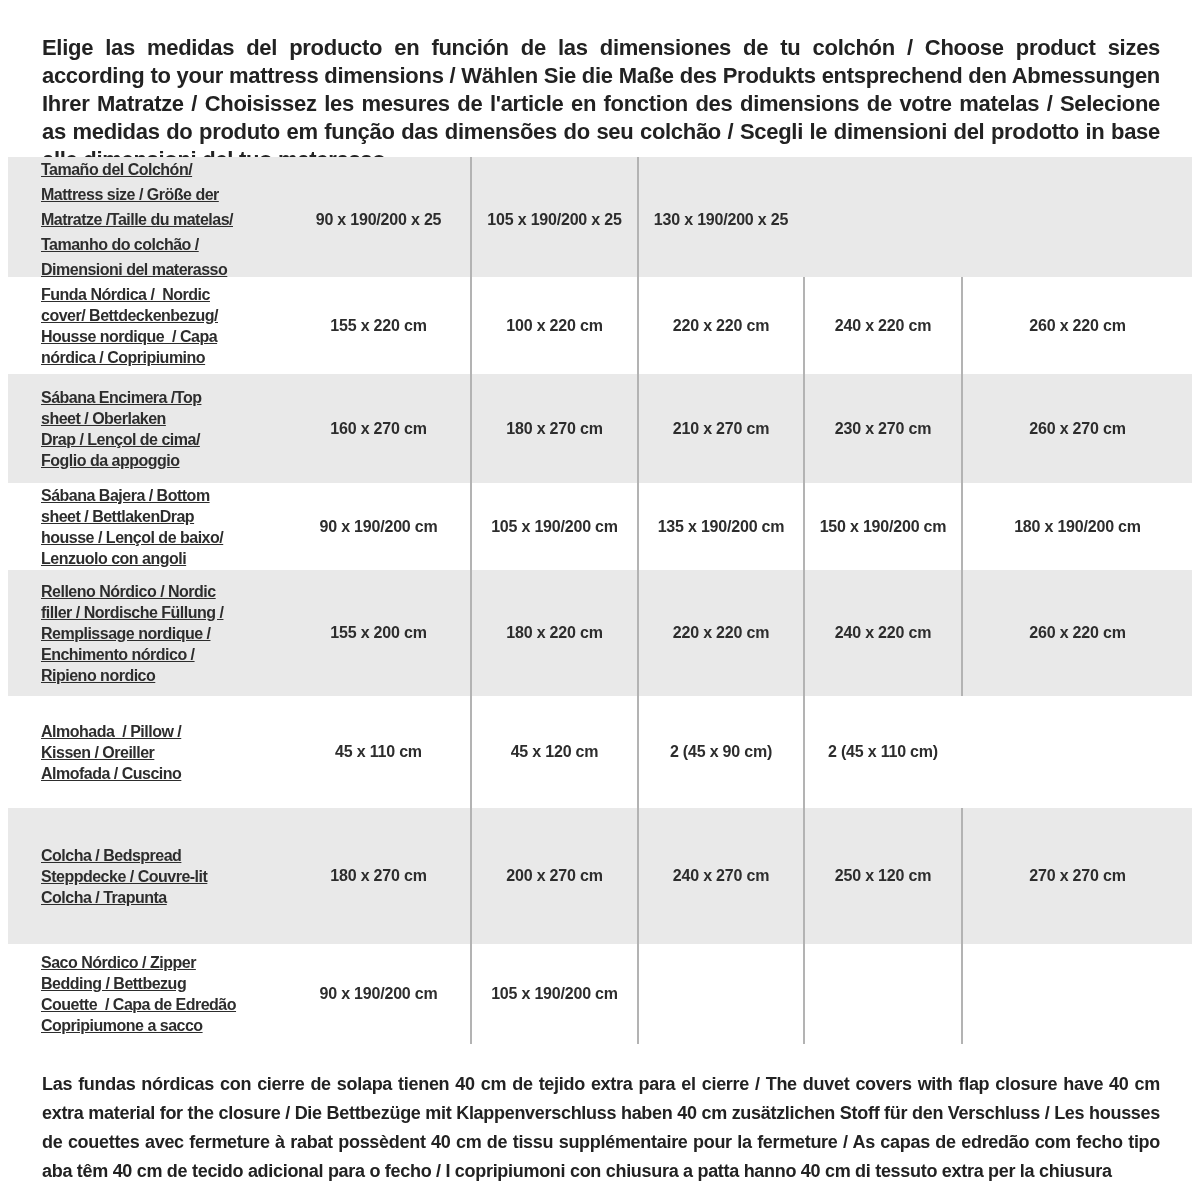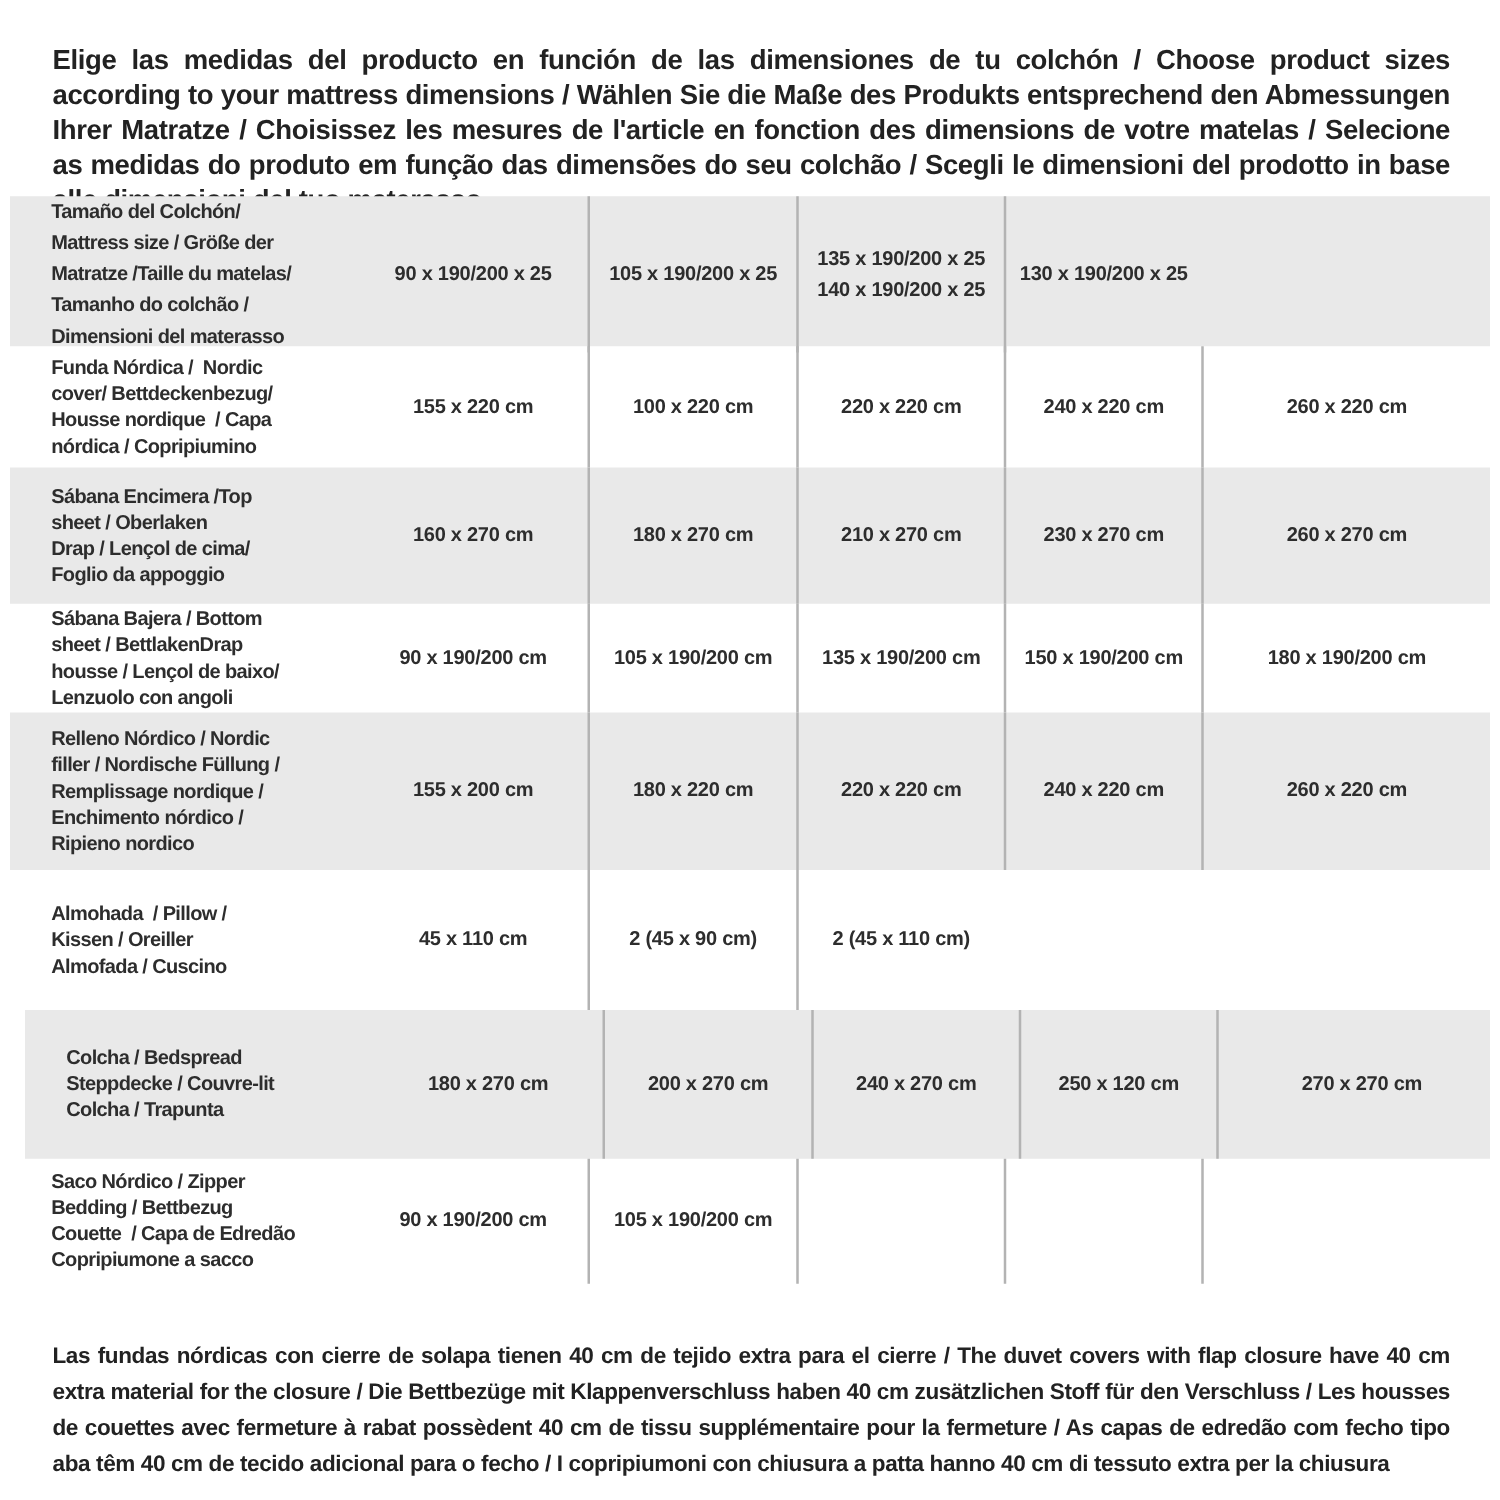--- a/index.html
+++ b/index.html
@@ -32,21 +32,21 @@
   .trow{
     display:grid;
     grid-template-columns:279px 183px 167px 166px 158px 231px;
   }
   .trow.header{height:120px;}
   .trow.r0{height:97px;}
   .trow.r1{height:109px;}
   .trow.r2{height:87px;}
   .trow.r3{height:126px;}
   .trow.r4{height:112px;}
-  .trow.r5{height:119px;margin-left:12px;}
+  .trow.r5{height:136px;}
   .trow.r6{height:100px;}
   .trow.header,.trow.r1,.trow.r3,.trow.r5{background:var(--row-gray);}
   .cell{
     display:flex;
     align-items:center;
     justify-content:center;
     text-align:center;
     white-space:pre;
     font-size:16px;
     line-height:24px;
@@ -54,20 +54,21 @@
     color:var(--cell-text);
   }
   .trow .cell:nth-child(n+3){border-left:2px solid var(--divider);}
   .cell.label{
     justify-content:flex-start;
     text-align:left;
     padding-left:33px;
     font-size:16px;
     line-height:21px;
     letter-spacing:-0.5px;
+    text-decoration:underline;
   }
   .trow.header .cell{line-height:25px;}
   .footnote{
     position:absolute;
     top:1070px;left:42px;width:1118px;
     font-size:18px;line-height:29px;
     letter-spacing:-0.3px;
     text-align:justify;
     color:var(--para-text);
   }
@@ -80,22 +81,20 @@
 <div class="size-table">
 
   <div class="trow header">
     <div class="cell label">Tamaño del Colchón/
 Mattress size / Größe der
 Matratze /Taille du matelas/
 Tamanho do colchão /
 Dimensioni del materasso</div>
     <div class="cell">90 x 190/200 x 25</div>
     <div class="cell">105 x 190/200 x 25</div>
-    <div class="cell">135 x 190/200 x 25
-140 x 190/200 x 25</div>
     <div class="cell">130 x 190/200 x 25</div>
   </div>
 
   <div class="trow r0">
     <div class="cell label">Funda Nórdica /  Nordic
 cover/ Bettdeckenbezug/
 Housse nordique  / Capa
 nórdica / Copripiumino</div>
     <div class="cell">155 x 220 cm</div>
     <div class="cell">100 x 220 cm</div>
@@ -139,20 +138,21 @@
     <div class="cell">220 x 220 cm</div>
     <div class="cell">240 x 220 cm</div>
     <div class="cell">260 x 220 cm</div>
   </div>
 
   <div class="trow r4">
     <div class="cell label">Almohada  / Pillow /
 Kissen / Oreiller
 Almofada / Cuscino</div>
     <div class="cell">45 x 110 cm</div>
+    <div class="cell">45 x 120 cm</div>
     <div class="cell">2 (45 x 90 cm)</div>
     <div class="cell">2 (45 x 110 cm)</div>
   </div>
 
   <div class="trow r5">
     <div class="cell label">Colcha / Bedspread
 Steppdecke / Couvre-lit
 Colcha / Trapunta</div>
     <div class="cell">180 x 270 cm</div>
     <div class="cell">200 x 270 cm</div>

